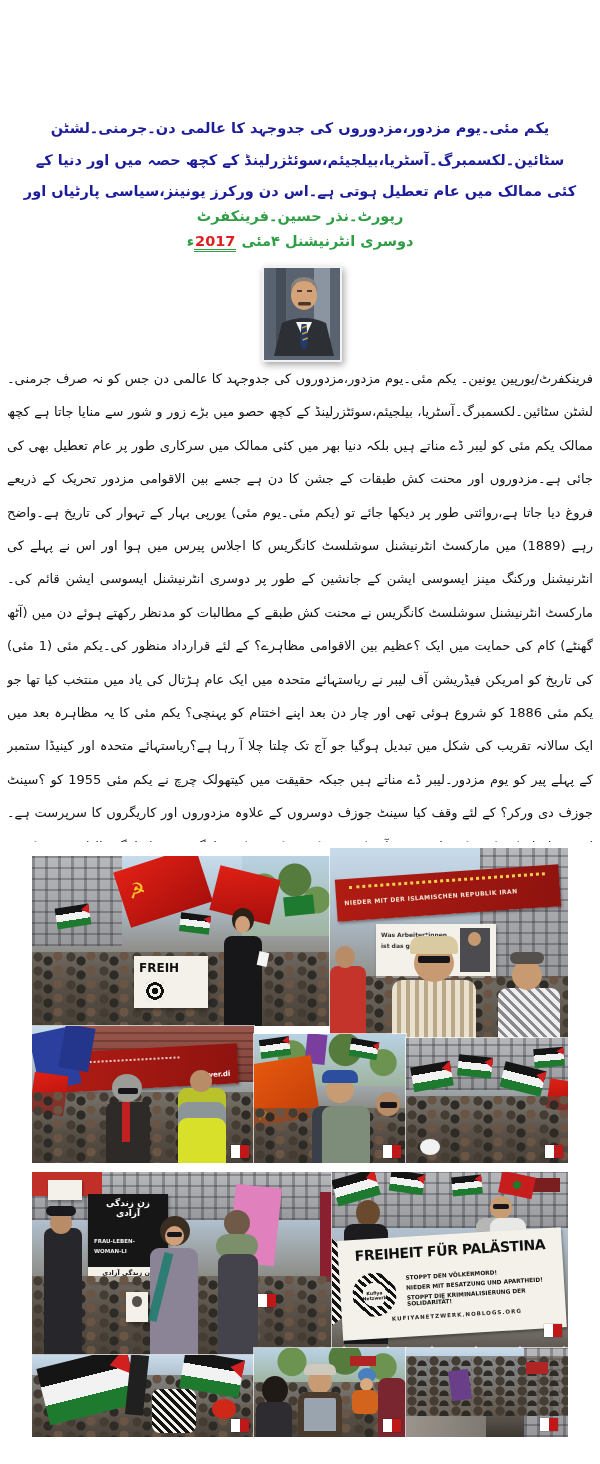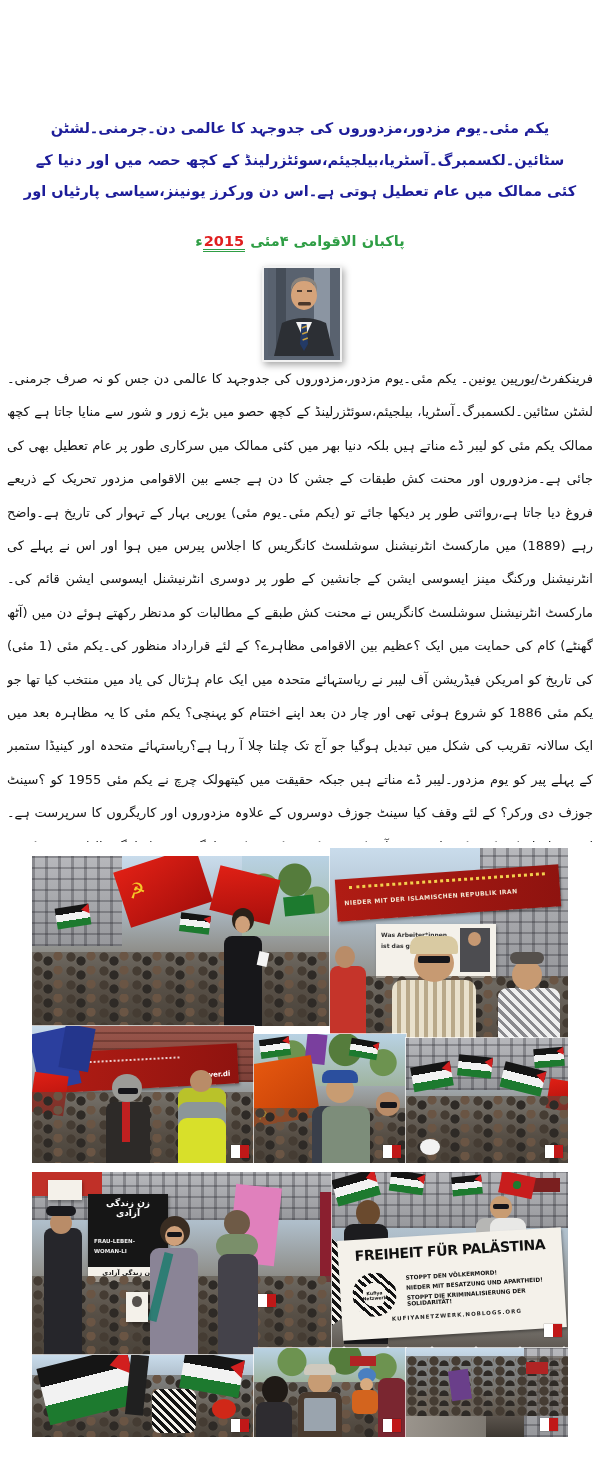--- a/index.html
+++ b/index.html
@@ -88,22 +88,23 @@
   .sunglasses{background:#15151a;border-radius:2px;}
 </style>
 </head>
 <body>
 
 <div class="page">
 
 
   <p class="subheading">یکم مئی۔یوم مزدور،مزدوروں کی جدوجہد کا عالمی دن۔جرمنی۔لشٹن سٹائین۔لکسمبرگ۔آسٹریا،بیلجیئم،سوئٹزرلینڈ کے کچھ حصہ میں اور دنیا کے کئی ممالک میں عام تعطیل ہوتی ہے۔اس دن ورکرز یونینز،سیاسی پارٹیاں اور دوسری تنظیمیں اپنے آپ کو ظاہر کرتے ہیں،اپنے مطالبات زبان پر لاتے ہیں اور منوانے کی جدوجہد اور کوششیں کرتے ہیں</p>
 
-
-  <p class="dateline"><span>پاکبان الاقوامی ۴مئی</span> <span class="year">2015</span><span>ء</span></p>
+  <p class="byline">رپورٹ۔نذر حسین۔فرینکفرٹ</p>
+
+  <p class="dateline"><span>دوسری انٹرنیشنل ۴مئی</span> <span class="year">2017</span><span>ء</span></p>
 
   <figure class="reporter-photo">
     <svg width="72" height="88" viewBox="0 0 72 88">
       <rect x="0" y="0" width="72" height="88" fill="#59626f"></rect>
       <rect x="46" y="0" width="16" height="88" fill="#8b95a2"></rect>
       <rect x="8" y="0" width="10" height="88" fill="#454d58"></rect>
       <ellipse cx="36" cy="27" rx="13" ry="15" fill="#d5a37a"></ellipse>
       <path d="M23,27 q0,-14 13,-14 q13,0 13,14 l0,-8 q-2,-10 -13,-10 q-11,0 -13,10 z" fill="#8a837c"></path>
       <rect x="29" y="22" width="5" height="2" fill="#4a3a30"></rect>
       <rect x="39" y="22" width="5" height="2" fill="#4a3a30"></rect>
@@ -125,20 +126,24 @@
       <div class="abs building" style="left:0;top:0;width:90px;height:90px;"></div>
       <div class="abs trees" style="left:210px;top:0;width:88px;height:80px;"></div>
       <div class="abs rflag" style="left:88px;top:2px;width:86px;height:58px;transform:rotate(-18deg);">
         <span class="abs emblem" style="left:8px;top:14px;font-size:20px;">☭</span>
       </div>
       <div class="abs rflag" style="left:182px;top:16px;width:62px;height:46px;transform:rotate(14deg);"></div>
       <div class="abs pflag" style="left:24px;top:50px;width:34px;height:21px;font-size:10px;transform:rotate(-9deg);"></div>
       <div class="abs pflag" style="left:148px;top:58px;width:30px;height:19px;font-size:9px;transform:rotate(7deg);"></div>
       <div class="abs" style="left:252px;top:40px;width:30px;height:19px;background:#1d7a2f;transform:rotate(-6deg);"></div>
       <div class="abs heads" style="left:0;top:96px;width:298px;height:74px;"></div>
+      <div class="abs banner-white" style="left:102px;top:100px;width:74px;height:52px;">
+        <span class="ltr abs" style="left:5px;top:5px;font-size:12px;font-weight:bold;color:#111;">FREIH</span>
+        <div class="abs target-logo" style="left:10px;top:24px;width:22px;height:22px;"></div>
+      </div>
       <div class="abs head" style="left:200px;top:52px;width:22px;height:24px;background:#2b2118;"></div>
       <div class="abs head" style="left:203px;top:60px;width:15px;height:17px;background:#cfa07a;"></div>
       <div class="abs" style="left:192px;top:80px;width:38px;height:90px;border-radius:8px 8px 0 0;background:#17171a;"></div>
       <div class="abs" style="left:226px;top:96px;width:10px;height:14px;background:#f4f4f4;transform:rotate(12deg);"></div>
     </div>
 
     <div class="tile c1t2">
       <div class="abs building" style="left:150px;top:0;width:88px;height:130px;"></div>
       <div class="abs banner-red" style="left:6px;top:24px;width:224px;height:42px;transform:rotate(-4deg);">
         <div class="abs" style="left:14px;top:7px;width:196px;height:6px;border-top:3px dotted #f3cf4e;"></div>

